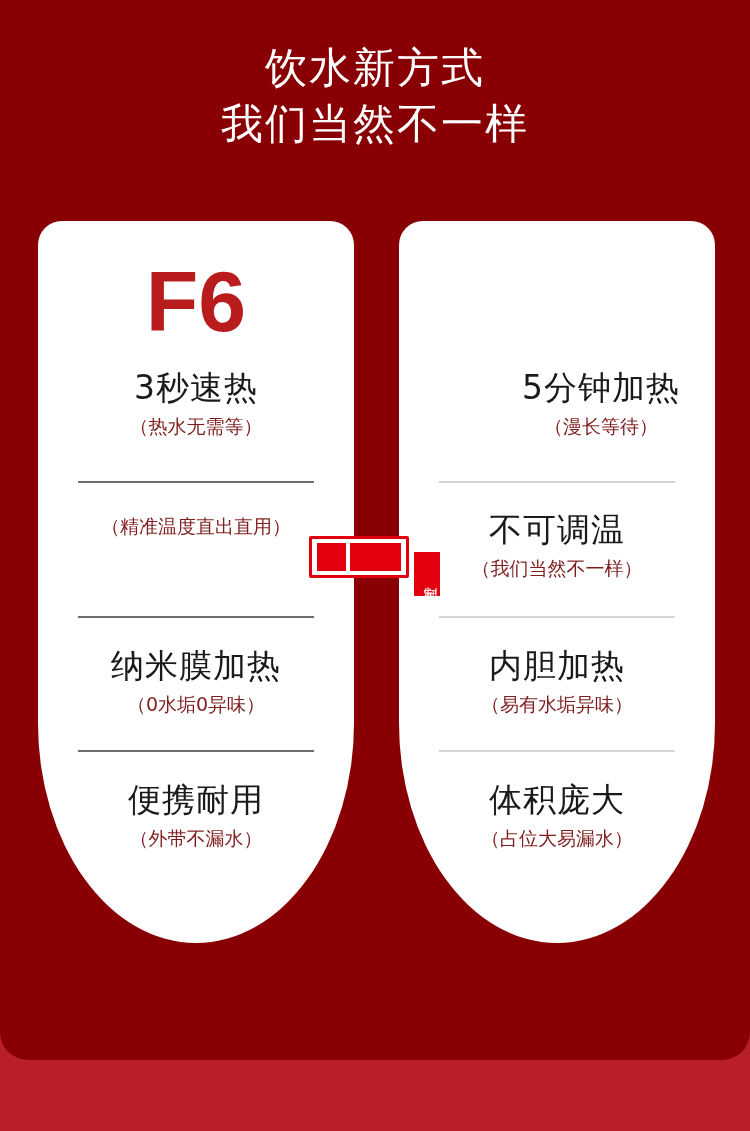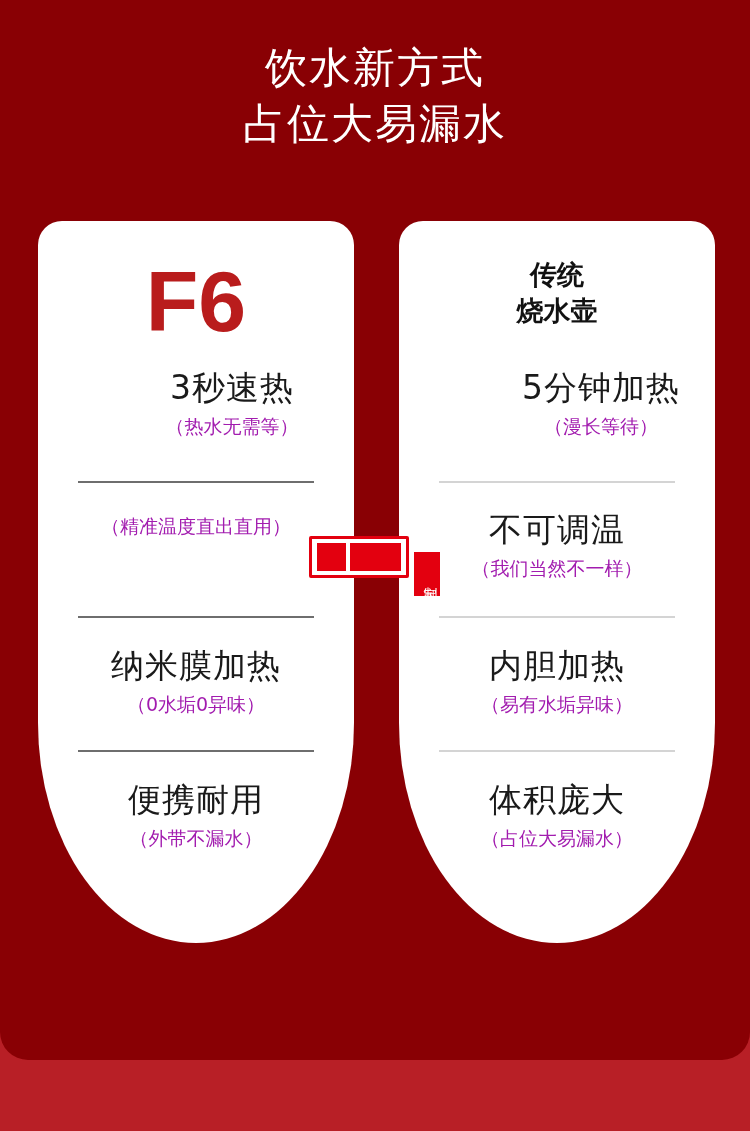--- a/index.html
+++ b/index.html
@@ -68,21 +68,21 @@
       font-size: 33px;
       line-height: 42px;
       color: #1a1a1a;
       letter-spacing: 1px;
     }
     .feature .sub {
       display: block;
       margin-top: 4px;
       font-size: 19px;
       line-height: 26px;
-      color: #a21caf;
+      color: #7f1d1d;
     }
     .divider {
       position: absolute;
       left: 40px; width: 236px;
       height: 2px;
     }
     .card.left .divider { background: #6e6e6e; height: 2px; }
     .card.right .divider { background: #d4d4d4; height: 2px; }
 
     .badge-box {
@@ -114,27 +114,27 @@
       text-orientation: upright;
     }
   </style>
 </head>
 <body>
 
 <div class="panel">
 
   <div class="headline">
     <div>饮水新方式</div>
-    <div>占位大易漏水</div>
+    <div>我们当然不一样</div>
   </div>
 
   <div class="card left">
     <div class="card-title-big">F6</div>
 
-    <div class="feature" style="top:146px;margin-left:36px;">
+    <div class="feature" style="top:146px;">
       <span class="main">3秒速热</span>
       <span class="sub">（热水无需等）</span>
     </div>
     <div class="divider" style="top:260px;"></div>
 
     <div class="feature" style="top:288px;">
       <span class="sub">（精准温度直出直用）</span>
     </div>
     <div class="divider" style="top:395px;"></div>
 
@@ -144,24 +144,20 @@
     </div>
     <div class="divider" style="top:529px;"></div>
 
     <div class="feature" style="top:558px;">
       <span class="main">便携耐用</span>
       <span class="sub">（外带不漏水）</span>
     </div>
   </div>
 
   <div class="card right">
-    <div class="card-title-small">
-      <div>传统</div>
-      <div>烧水壶</div>
-    </div>
 
     <div class="feature" style="top:146px;margin-left:44px;">
       <span class="main">5分钟加热</span>
       <span class="sub">（漫长等待）</span>
     </div>
     <div class="divider" style="top:260px;"></div>
 
     <div class="feature" style="top:288px;">
       <span class="main">不可调温</span>
       <span class="sub">（我们当然不一样）</span>

